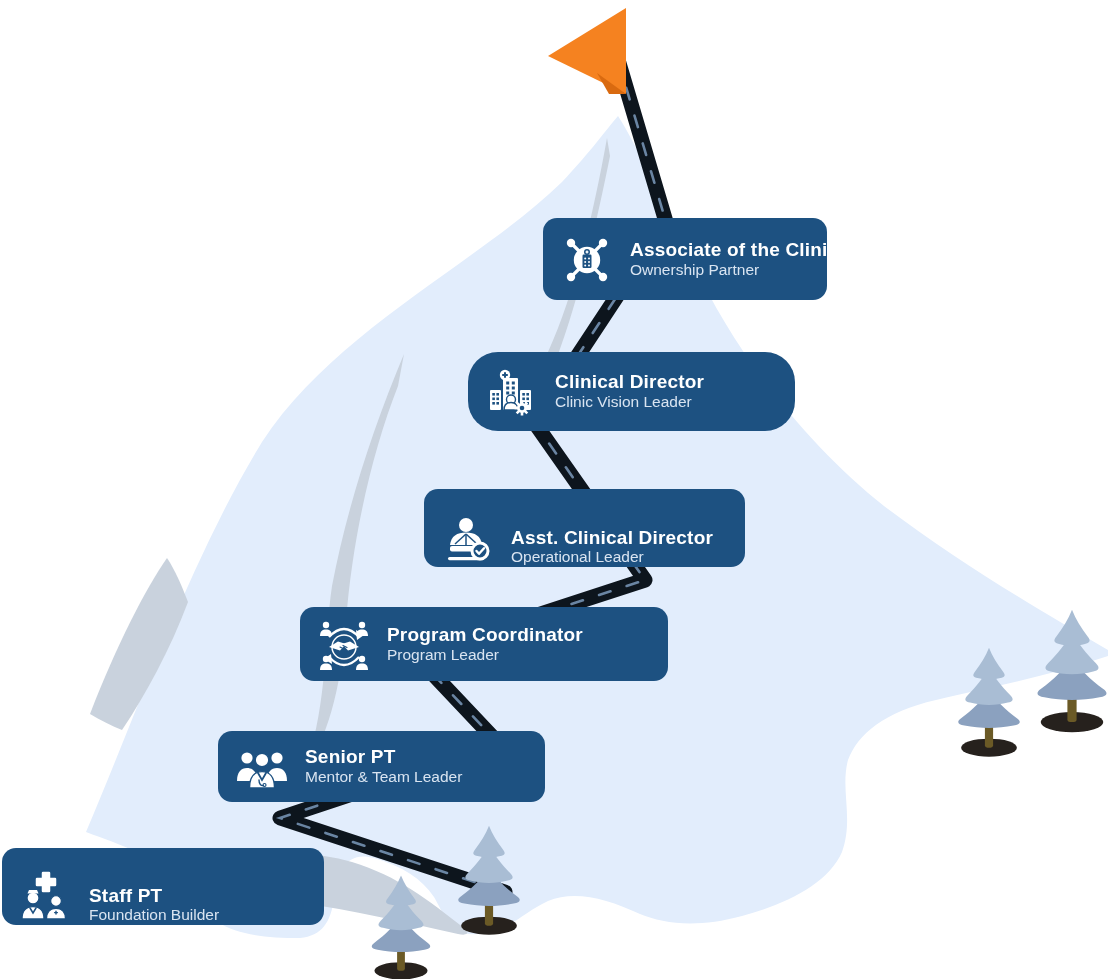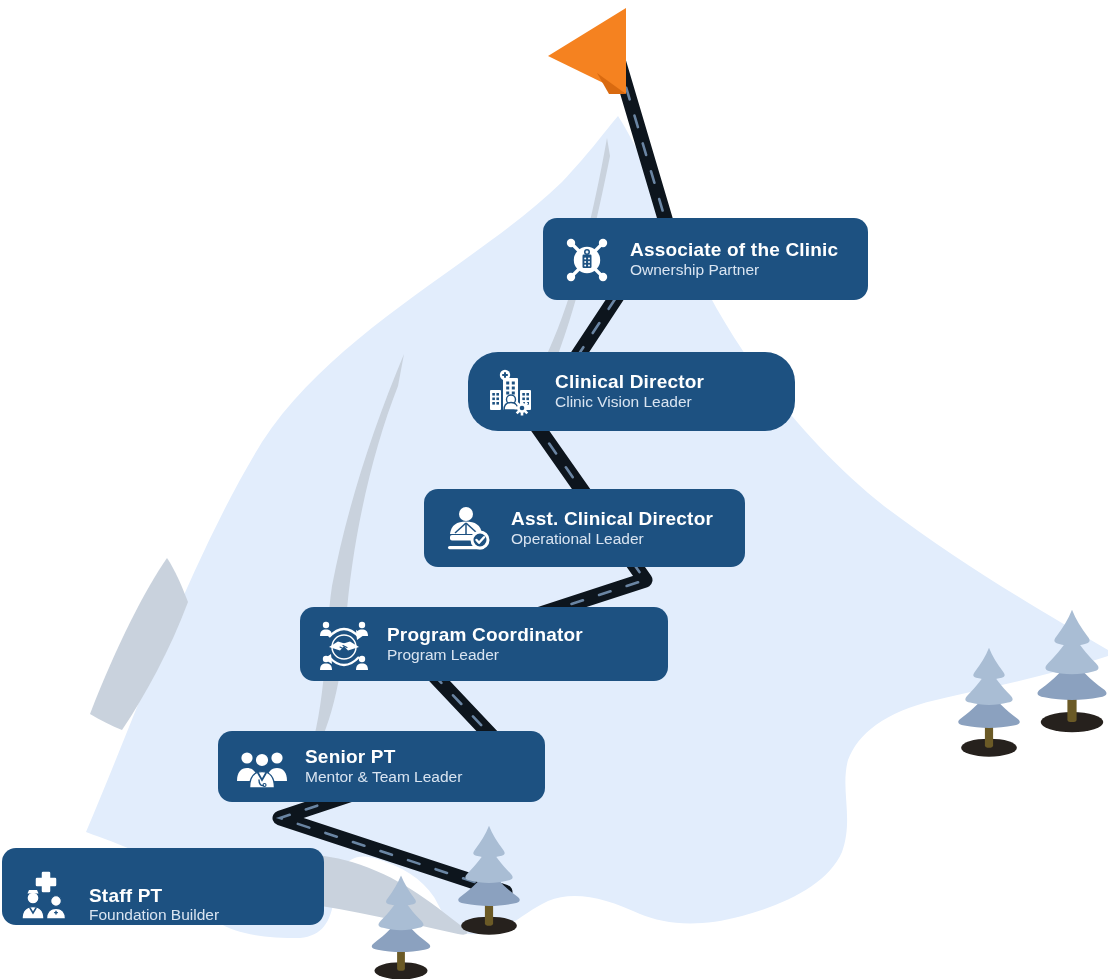--- a/index.html
+++ b/index.html
@@ -8,23 +8,23 @@
   .scene svg.bg{position:absolute;left:0;top:0;}
   .badge{position:absolute;display:flex;align-items:center;gap:15px;
          background:#1D5181;border-radius:14px;padding:0 16px;box-sizing:border-box;}
   .badge .icon{flex:0 0 auto;display:flex;align-items:center;justify-content:center;}
   .badge .txt{display:flex;flex-direction:column;justify-content:center;}
   .badge .title{color:#ffffff;font-weight:700;font-size:19px;line-height:1.15;
                 letter-spacing:.2px;white-space:nowrap;}
   .badge .subtitle{color:#D9E4F1;font-weight:400;font-size:15.5px;line-height:1.2;
                    white-space:nowrap;}
   
-  #b-associate{left:543px;top:218px;width:325px;height:82px;}
+  #b-associate{left:543px;top:218px;width:284px;height:82px;}
   #b-director {left:468px;top:352px;width:327px;height:79px;border-radius:30px;}
-  #b-asst     {left:424px;top:489px;width:321px;height:78px;}
+  #b-asst     {left:424px;top:489px;width:321px;height:78px;align-items:flex-end;}
   #b-program  {left:300px;top:607px;width:368px;height:74px;}
   #b-senior   {left:218px;top:731px;width:327px;height:71px;}
   #b-staff    {left:2px;  top:848px;width:322px;height:77px;align-items:flex-end;}
 </style>
 </head>
 <body>
 
 <div class="scene">
 
   <svg class="bg" width="1108" height="979" viewBox="0 0 1108 979">

